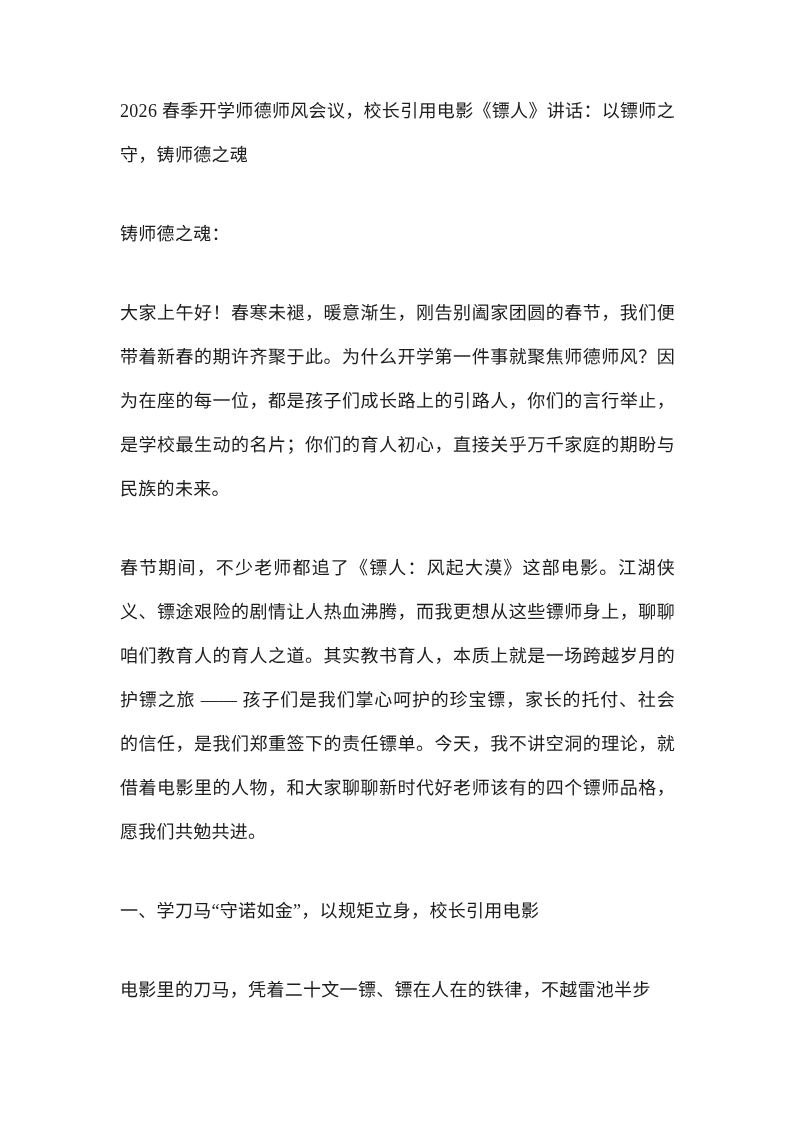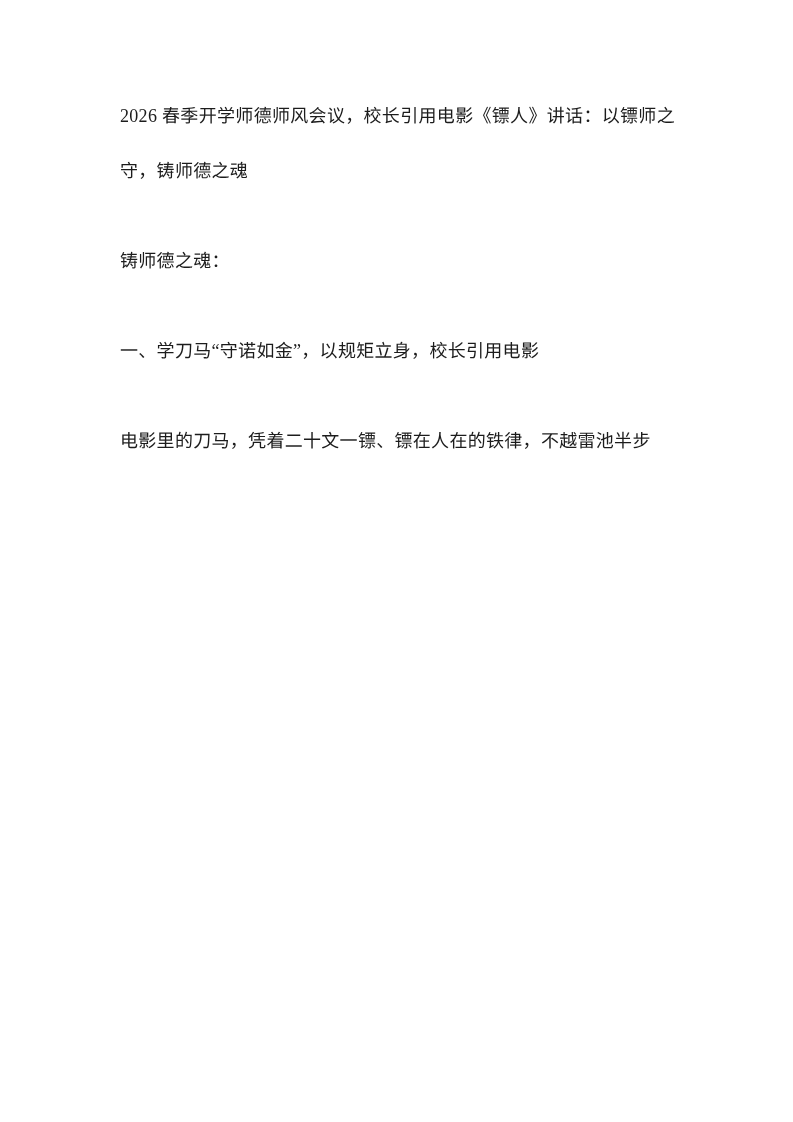--- a/index.html
+++ b/index.html
@@ -16,21 +16,21 @@
     box-sizing: border-box;
     width: 793px;
     height: 1122px;
     background: #ffffff;
     padding: 89px 118px 0 120px;
   }
   .doc {
     font-family: "Liberation Serif", "DejaVu Serif", serif;
     font-size: 18px;
     font-weight: normal;
-    line-height: 55px;
+    line-height: 44px;
     color: #1c1c1c;
     text-align: justify;
   }
   .doc .block {
     margin: 0 0 35px 0;
     font-size: 18px;
     font-weight: normal;
     letter-spacing: 0.3px;
   }
   .doc .block:last-child {
@@ -42,16 +42,18 @@
     font-weight: normal;
   }
 </style>
 </head>
 <body>
 
 <div class="page">
   <div class="doc">
     <h1 class="block">2026 春季开学师德师风会议，校长引用电影《镖人》讲话：以镖师之守，铸师德之魂</h1>
     <p class="block">铸师德之魂：</p>
+    <p class="block">大家上午好！春寒未褪，暖意渐生，刚告别阖家团圆的春节，我们便带着新春的期许齐聚于此。为什么开学第一件事就聚焦师德师风？因为在座的每一位，都是孩子们成长路上的引路人，你们的言行举止，是学校最生动的名片；你们的育人初心，直接关乎万千家庭的期盼与民族的未来。</p>
+    <p class="block">春节期间，不少老师都追了《镖人：风起大漠》这部电影。江湖侠义、镖途艰险的剧情让人热血沸腾，而我更想从这些镖师身上，聊聊咱们教育人的育人之道。其实教书育人，本质上就是一场跨越岁月的护镖之旅 —— 孩子们是我们掌心呵护的珍宝镖，家长的托付、社会的信任，是我们郑重签下的责任镖单。今天，我不讲空洞的理论，就借着电影里的人物，和大家聊聊新时代好老师该有的四个镖师品格，愿我们共勉共进。</p>
     <h2 class="block">一、学刀马“守诺如金”，以规矩立身，校长引用电影</h2>
     <p class="block">电影里的刀马，凭着二十文一镖、镖在人在的铁律，不越雷池半步</p>
   </div>
 </div>
 
 </body></html>

